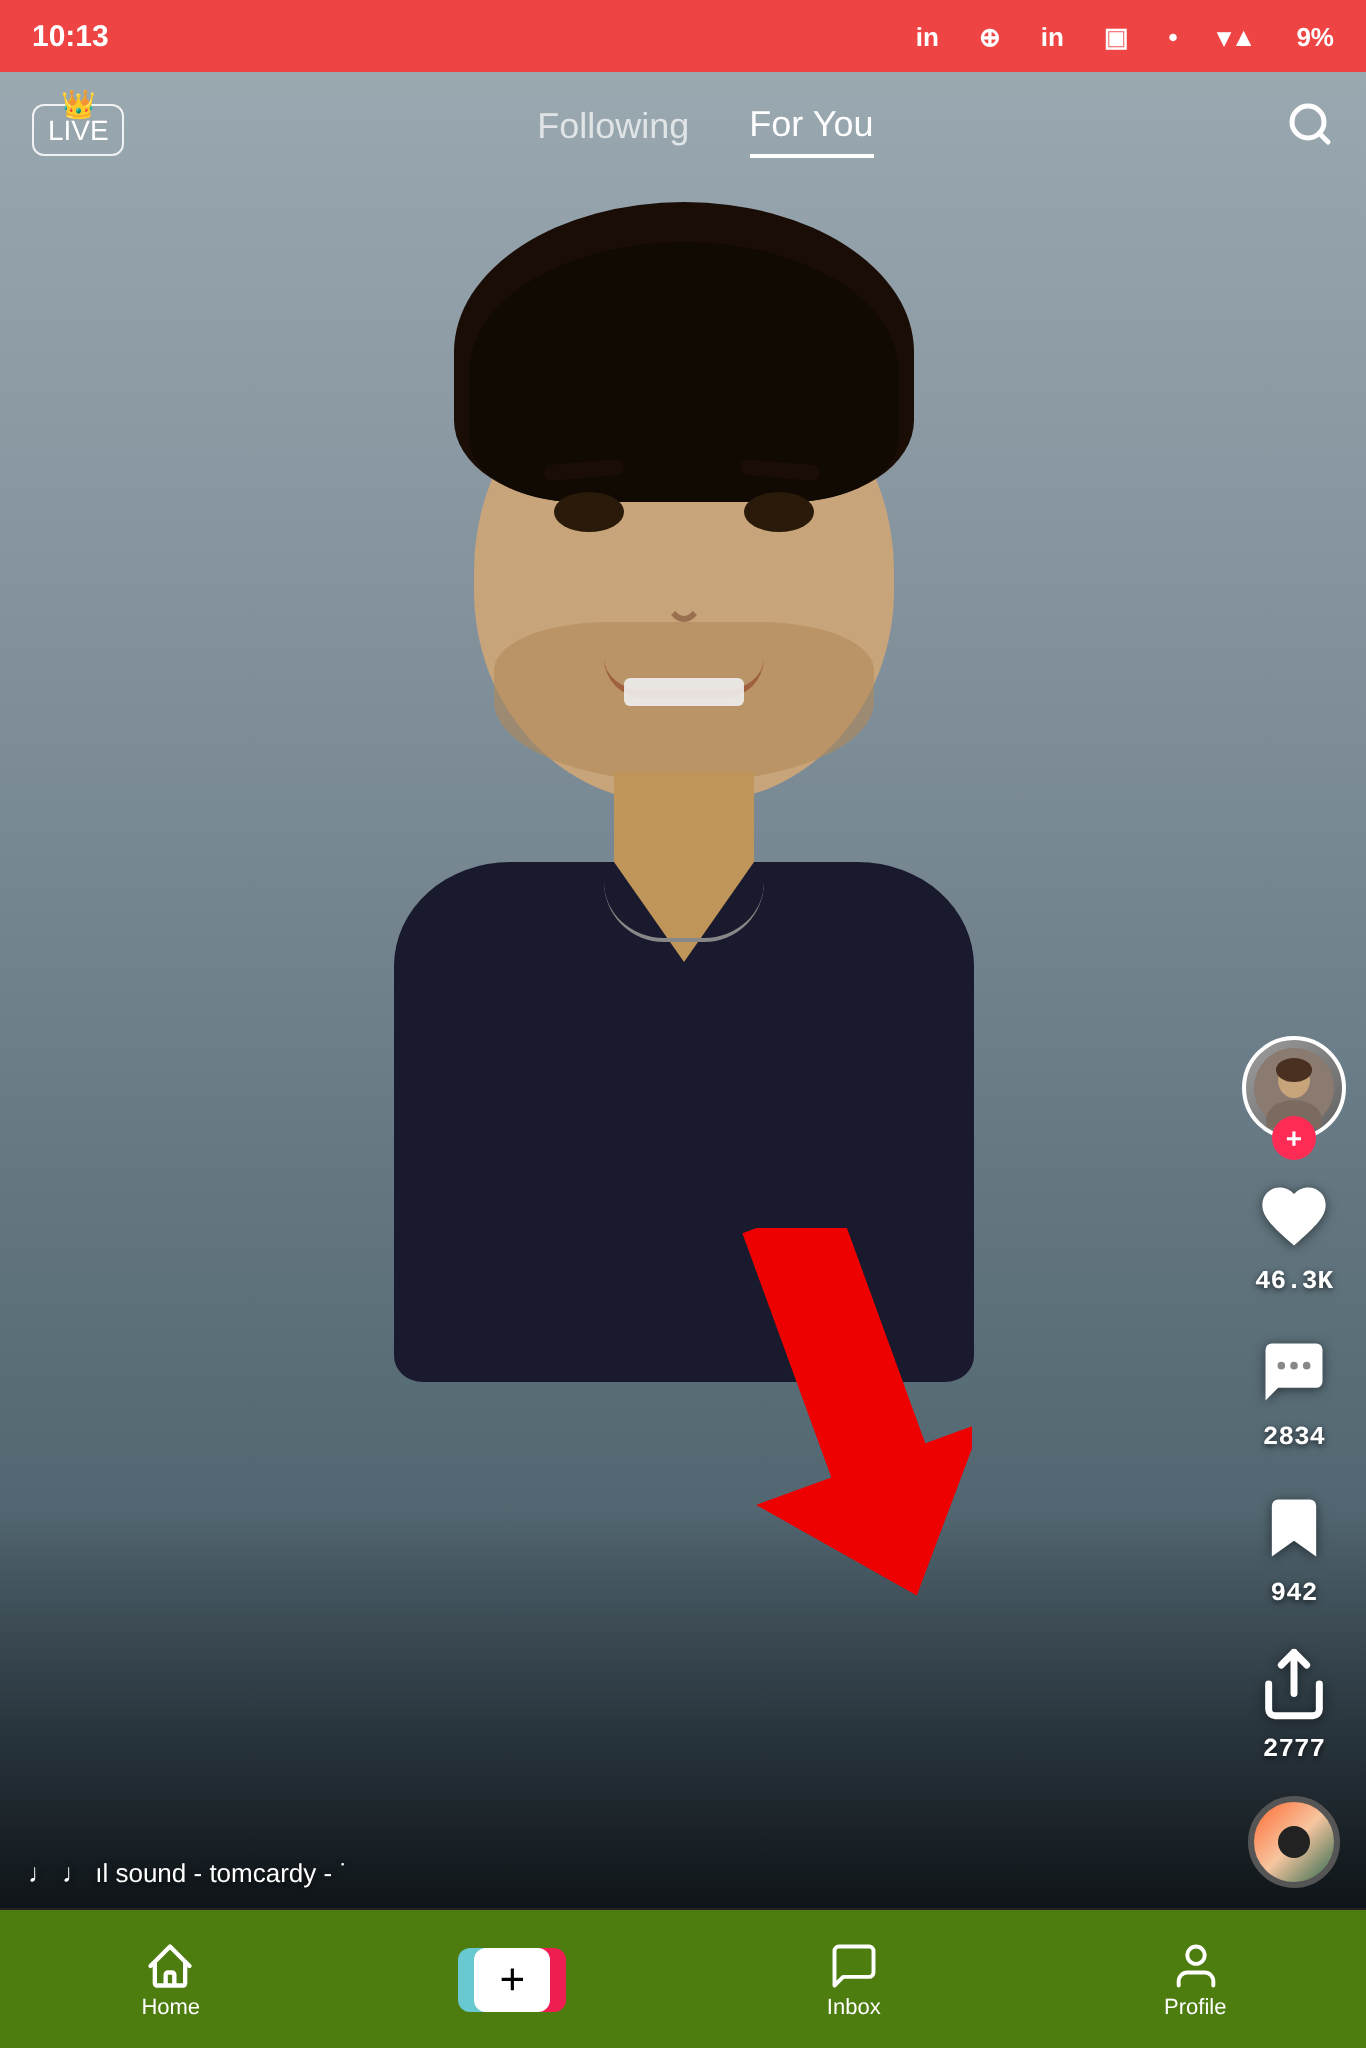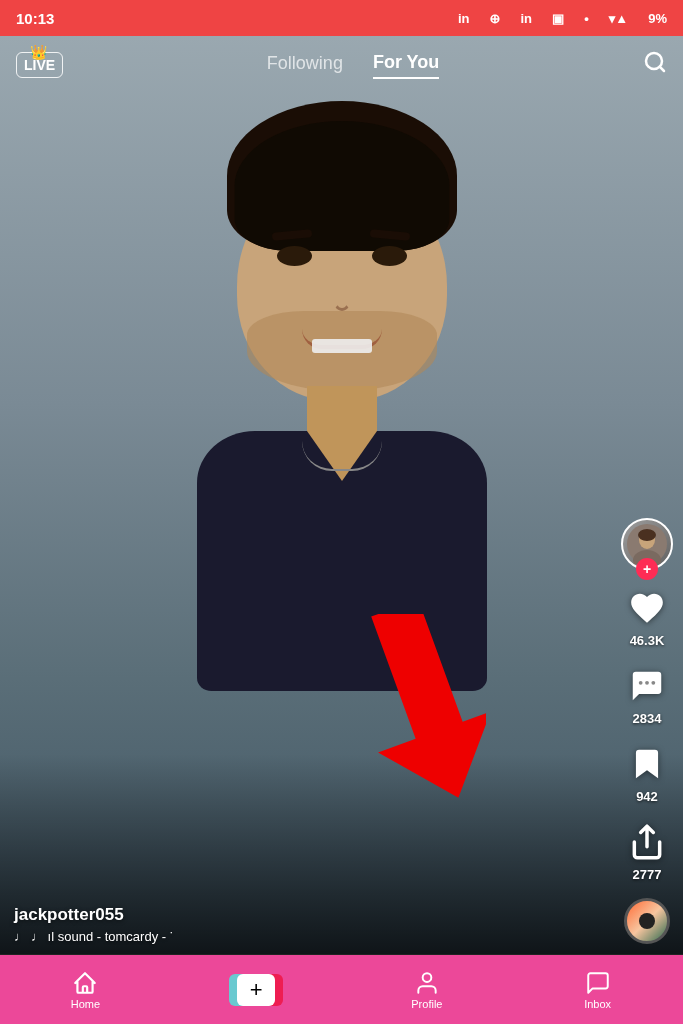--- a/index.html
+++ b/index.html
@@ -76,39 +76,39 @@
       position: absolute;
       top: -9px;
       left: 50%;
       transform: translateX(-50%);
       font-size: 14px;
       color: #fff;
     }
     .live-text {
       color: #fff;
       font-size: 14px;
-      font-weight: 700;
+      font-weight: 400;
       line-height: 1.1;
       margin-top: 2px;
     }
     .nav-tabs {
       display: flex;
       gap: 30px;
       align-items: center;
     }
     .nav-tab {
       color: rgba(255,255,255,0.7);
       font-size: 18px;
       font-weight: 500;
       cursor: pointer;
       padding-bottom: 4px;
     }
     .nav-tab.active {
       color: #fff;
-      font-weight: 700;
+      font-weight: 400;
       border-bottom: 2px solid #fff;
     }
     .search-btn {
       color: #fff;
       font-size: 22px;
       cursor: pointer;
     }
 
     
     .video-container {
@@ -192,20 +192,21 @@
       font-size: 14px;
       font-weight: 700;
       cursor: pointer;
     }
     .action-btn {
       display: flex;
       flex-direction: column;
       align-items: center;
       gap: 3px;
       cursor: pointer;
+      font-family: Liberation Mono, monospace;
     }
     .action-icon {
       width: 44px;
       height: 44px;
       display: flex;
       align-items: center;
       justify-content: center;
     }
     .action-icon svg {
       width: 38px;
@@ -278,21 +279,21 @@
       height: 200px;
     }
 
     
     .bottom-nav {
       position: absolute;
       bottom: 0;
       left: 0;
       right: 0;
       height: 70px;
-      background: #ec4899;
+      background: #4d7c0f;
       display: flex;
       align-items: center;
       justify-content: space-around;
       z-index: 100;
       border-top: 0.5px solid #222;
     }
     .nav-item {
       display: flex;
       flex-direction: column;
       align-items: center;
@@ -494,21 +495,20 @@
     </div>
     <span class="action-count">2777</span>
   </div>
 
   <div class="music-disc">
     <div class="music-disc-inner"></div>
   </div>
 </div>
 
 <div class="bottom-info">
-  <div class="username">jackpotter055</div>
   <div class="sound-info">
     <span>♩</span>
     <span>♩ ıl sound - tomcardy - ˙</span>
   </div>
 </div>
 
 <div class="bottom-nav">
   <div class="nav-item active">
     <svg viewBox="0 0 24 24" xmlns="http://www.w3.org/2000/svg">
       <path d="M3 12l2-2m0 0l7-7 7 7M5 10v10a1 1 0 001 1h3m10-11l2 2m-2-2v10a1 1 0 01-1 1h-3m-6 0a1 1 0 001-1v-4a1 1 0 011-1h2a1 1 0 011 1v4a1 1 0 001 1m-6 0h6" fill="none" stroke="#fff" stroke-width="2" stroke-linecap="round" stroke-linejoin="round"></path>
@@ -520,24 +520,24 @@
   <div class="nav-item">
     <div class="add-btn">
       <div class="add-btn-center">
         <span>+</span>
       </div>
     </div>
   </div>
 
   <div class="nav-item">
     <svg viewBox="0 0 24 24" xmlns="http://www.w3.org/2000/svg">
+      <path d="M21 15a2 2 0 0 1-2 2H7l-4 4V5a2 2 0 0 1 2-2h14a2 2 0 0 1 2 2z" fill="none" stroke="#fff" stroke-width="1.8" stroke-linecap="round" stroke-linejoin="round"></path>
+    </svg>
+    <span class="nav-label">Inbox</span>
+  </div>
+
+  <div class="nav-item">
+    <svg viewBox="0 0 24 24" xmlns="http://www.w3.org/2000/svg">
       <path d="M20 21v-2a4 4 0 0 0-4-4H8a4 4 0 0 0-4 4v2M12 11a4 4 0 1 0 0-8 4 4 0 0 0 0 8z" fill="none" stroke="#fff" stroke-width="1.8" stroke-linecap="round" stroke-linejoin="round"></path>
     </svg>
     <span class="nav-label">Profile</span>
   </div>
-
-  <div class="nav-item">
-    <svg viewBox="0 0 24 24" xmlns="http://www.w3.org/2000/svg">
-      <path d="M21 15a2 2 0 0 1-2 2H7l-4 4V5a2 2 0 0 1 2-2h14a2 2 0 0 1 2 2z" fill="none" stroke="#fff" stroke-width="1.8" stroke-linecap="round" stroke-linejoin="round"></path>
-    </svg>
-    <span class="nav-label">Inbox</span>
-  </div>
 </div>
 
 </body></html>

